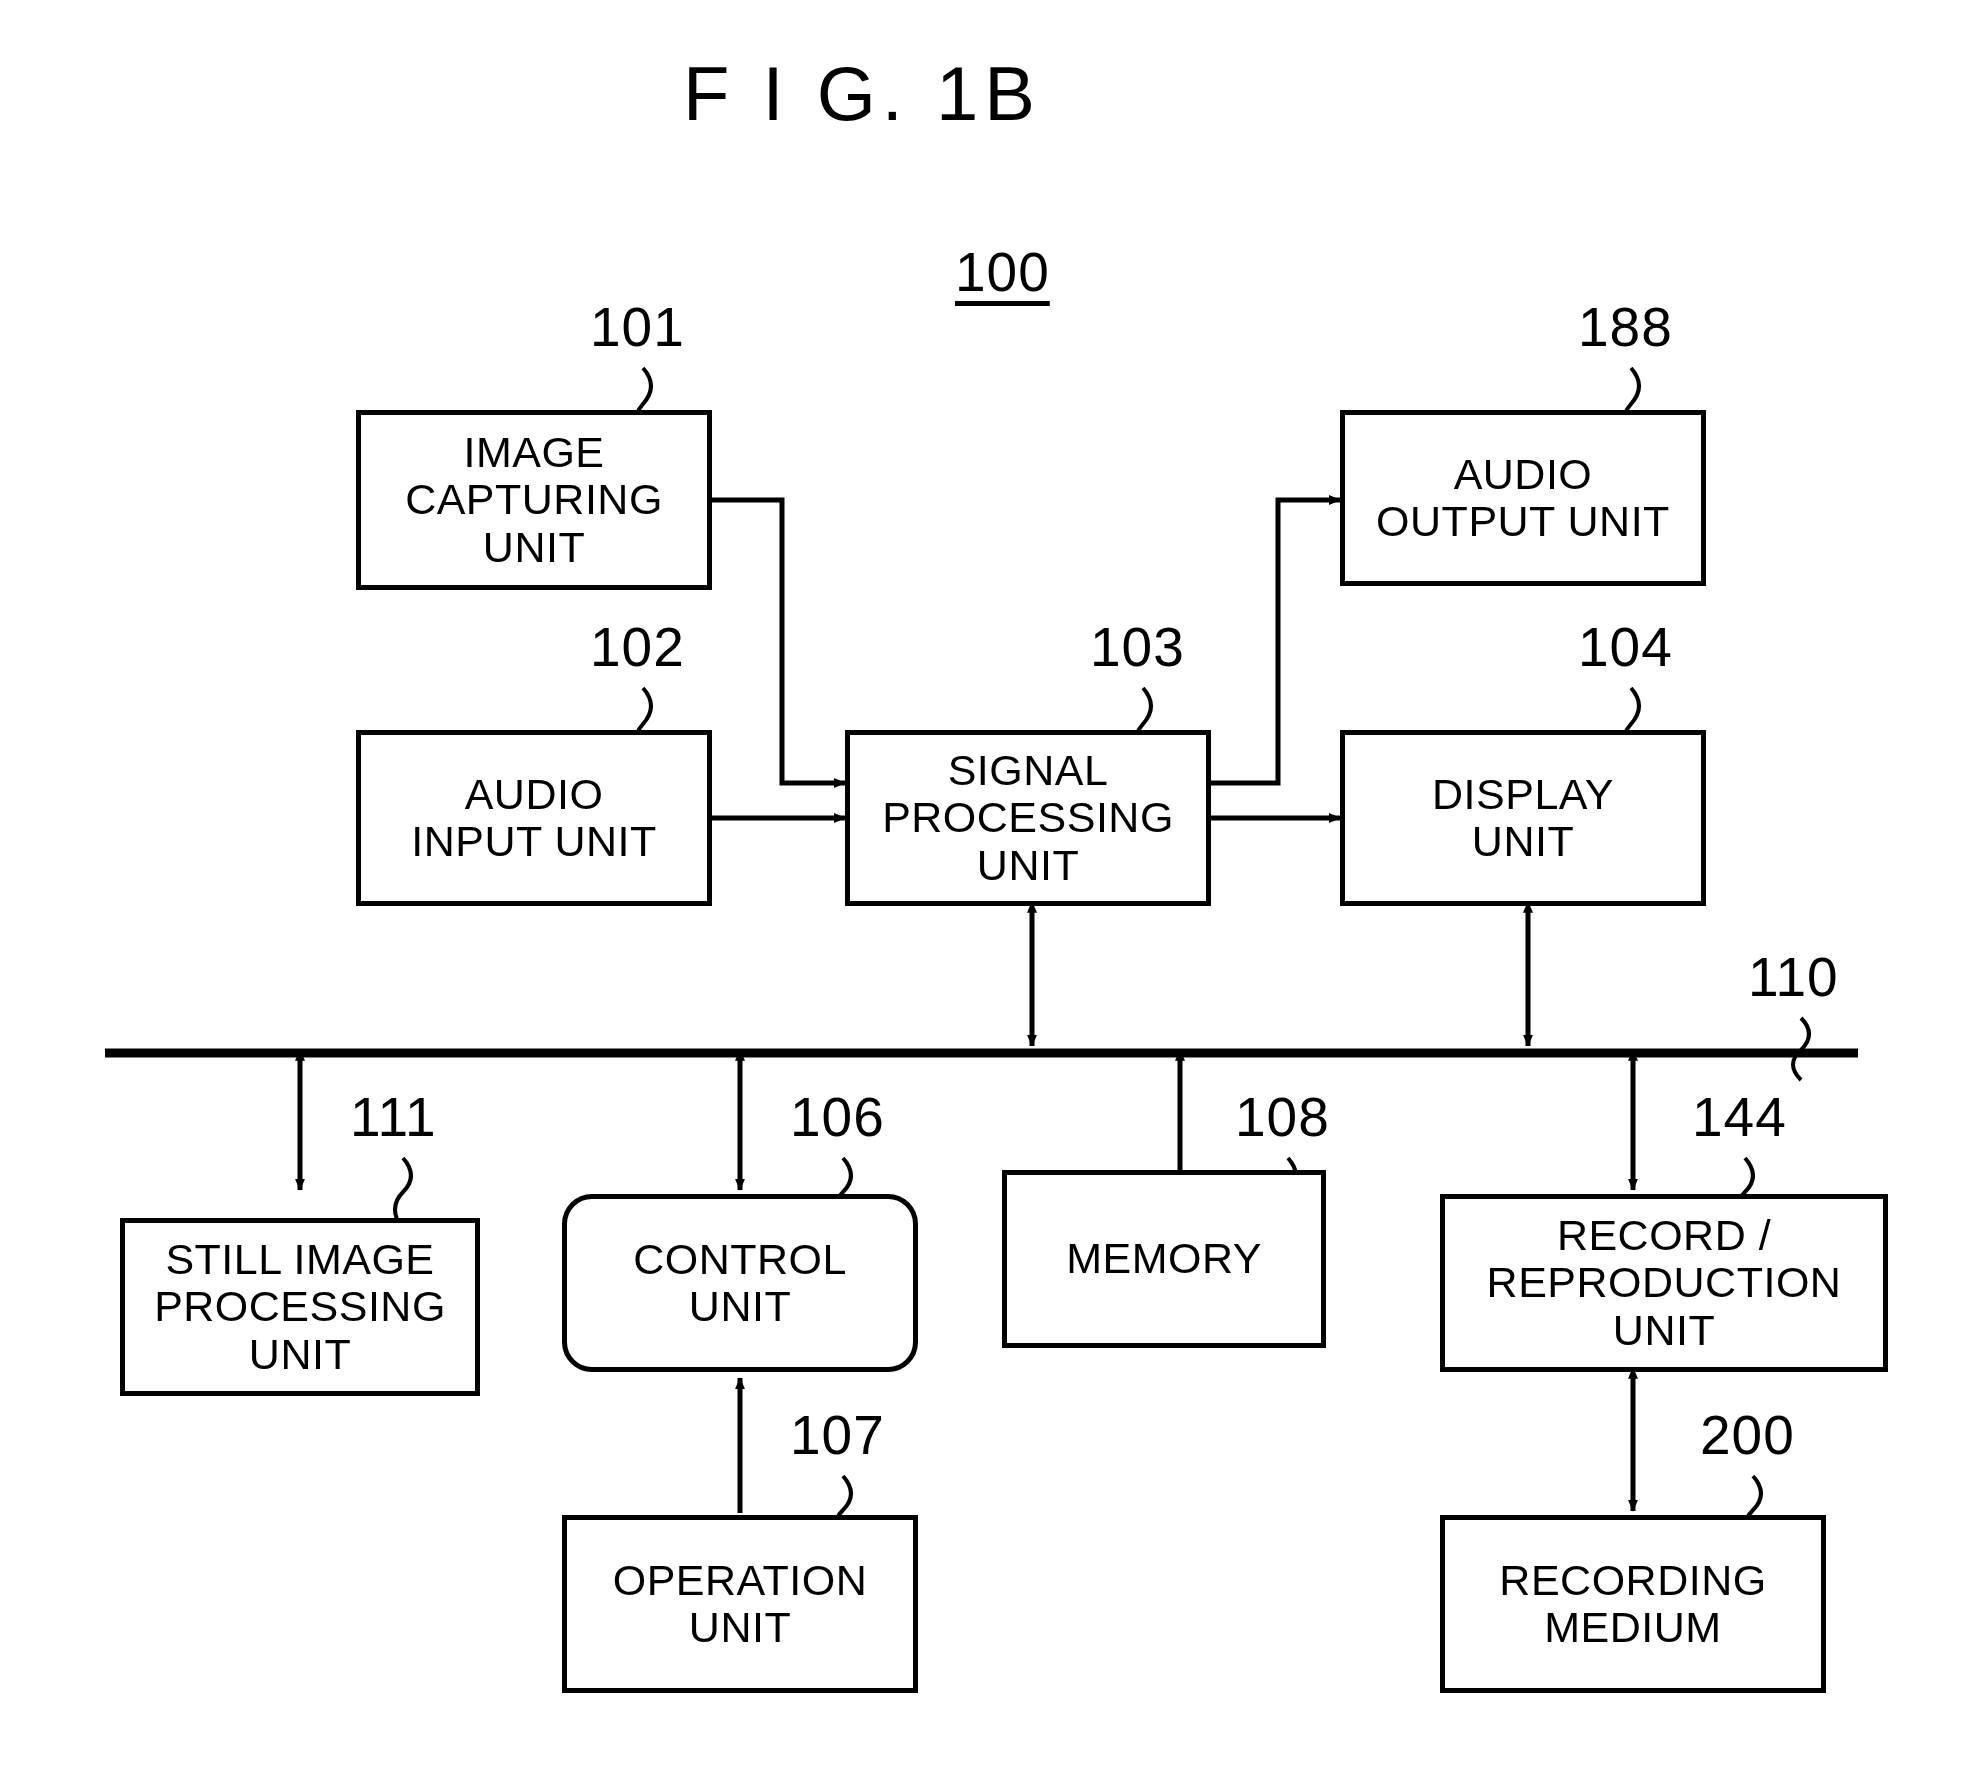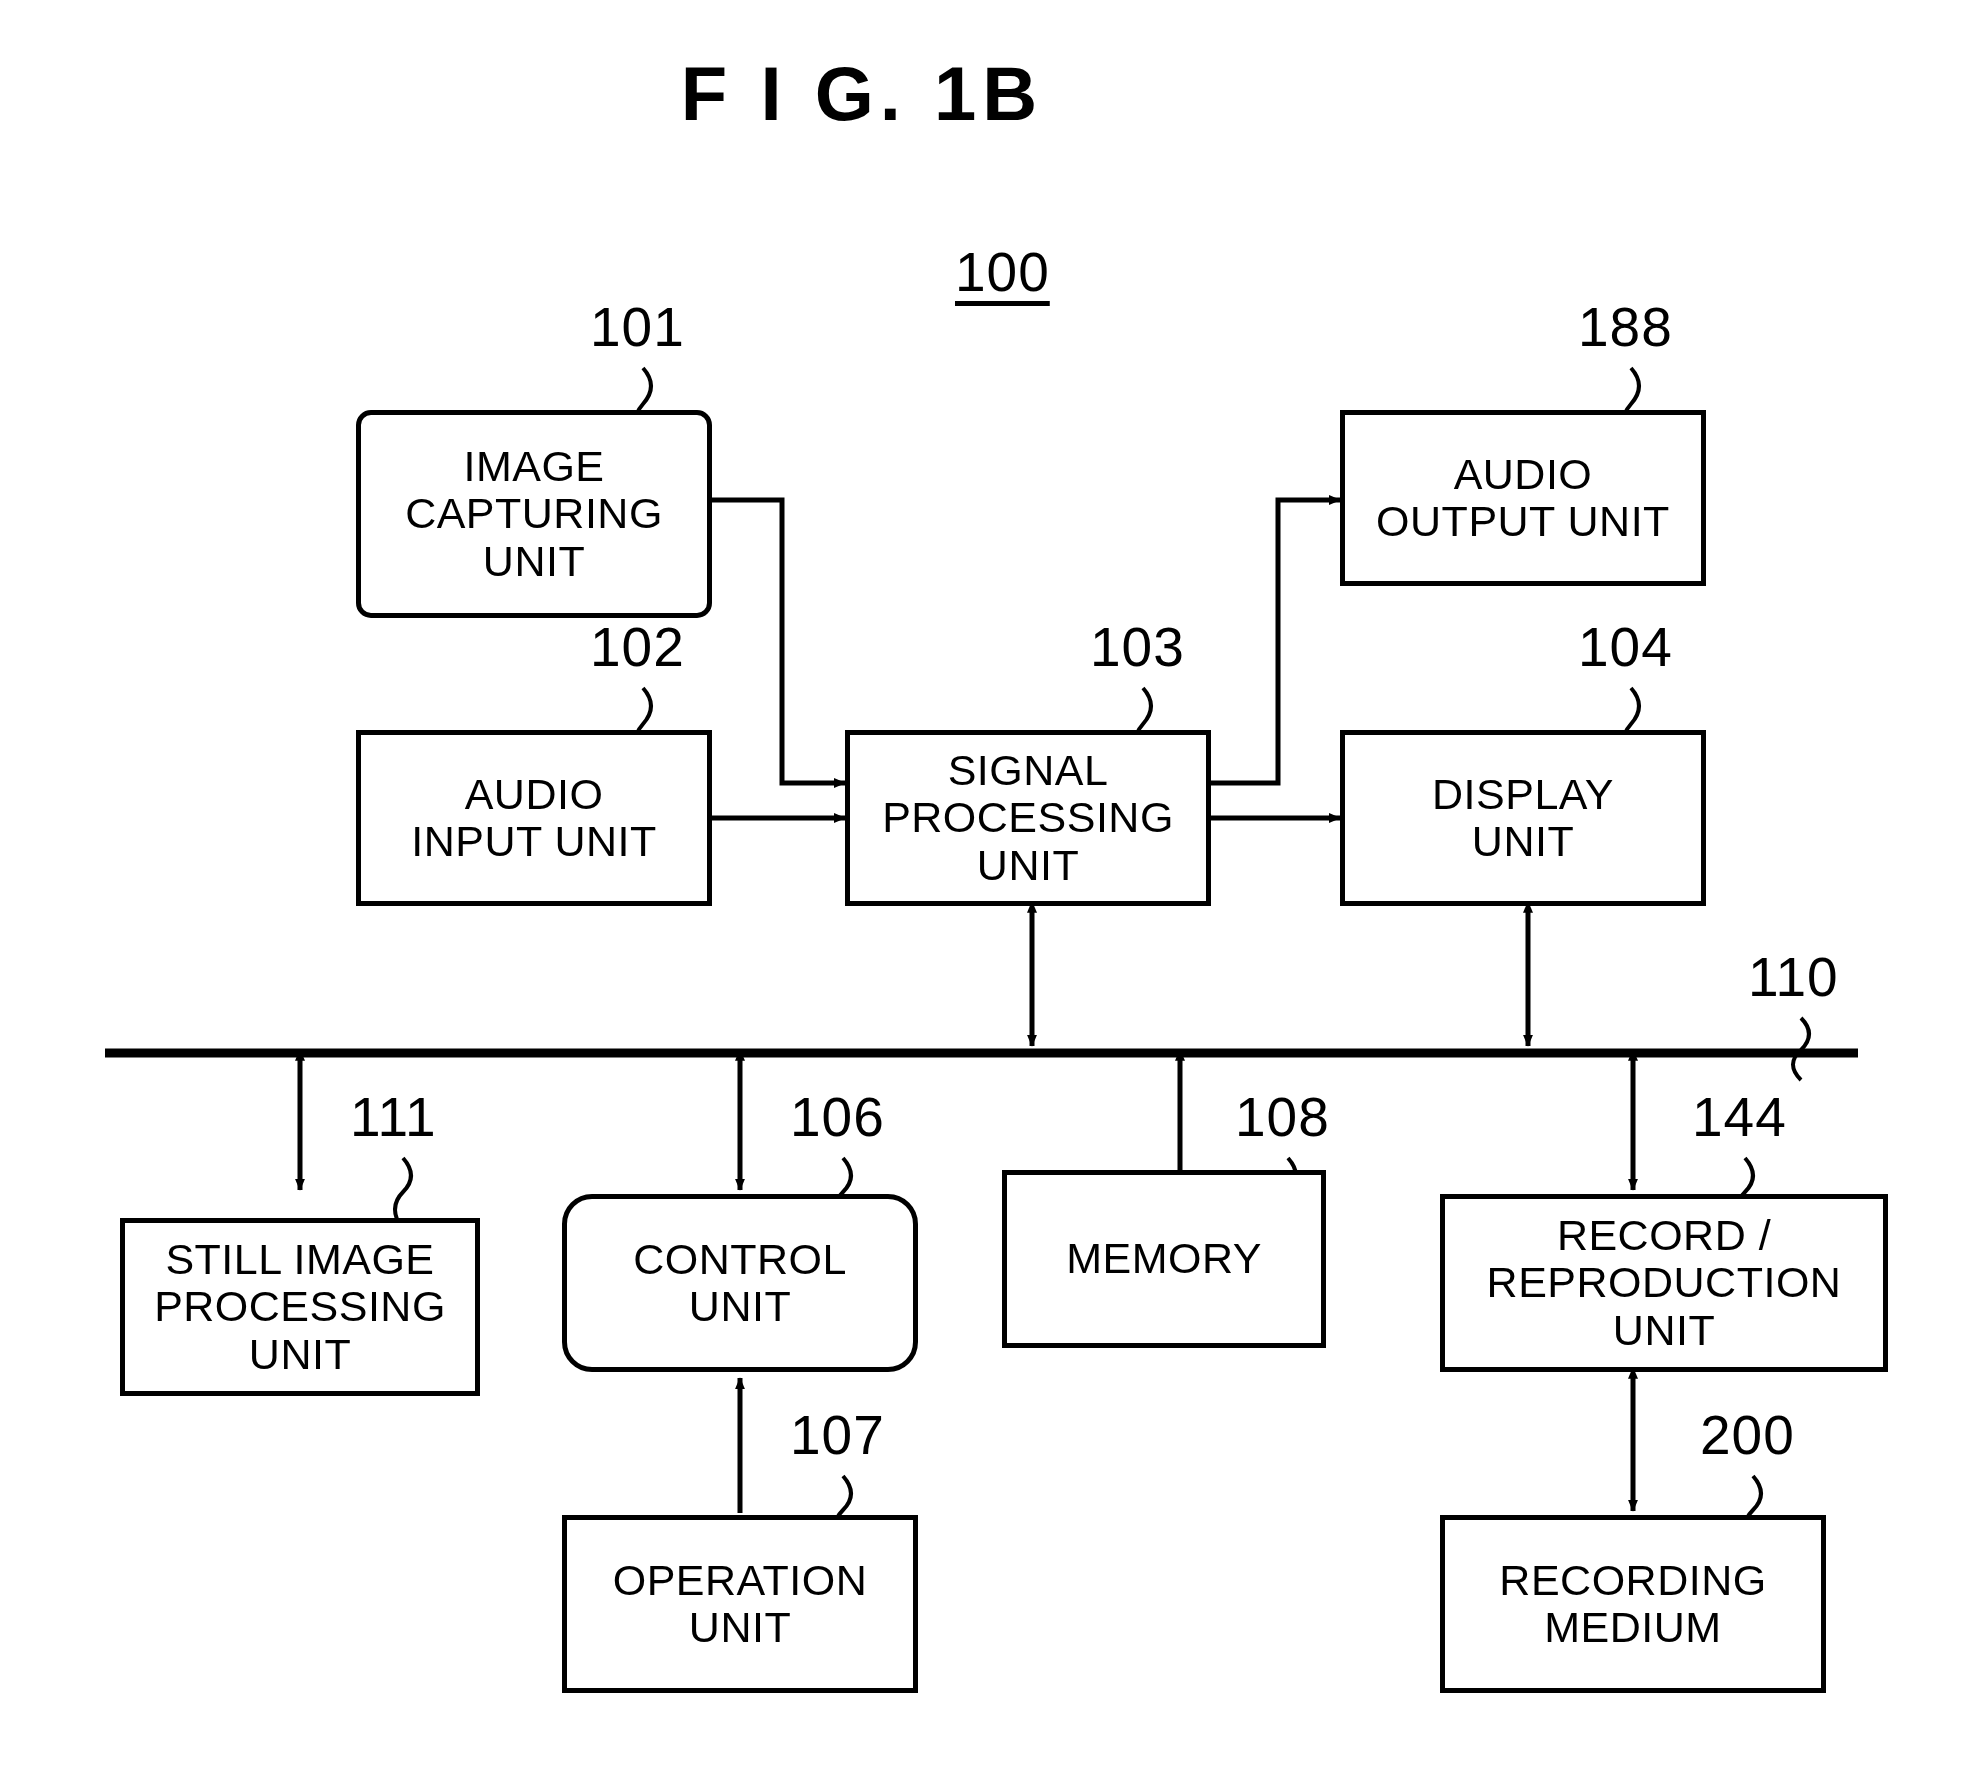--- a/index.html
+++ b/index.html
@@ -18,21 +18,21 @@
     background: #ffffff;
     overflow: hidden;
   }
   #fig-title {
     position: absolute;
     left: 0;
     top: 56px;
     width: 1724px;
     text-align: center;
     font-size: 76px;
-    font-weight: bold;
+    font-weight: normal;
     letter-spacing: 6px;
     line-height: 1;
   }
   .blk {
     position: absolute;
     box-sizing: border-box;
     border: 5px solid #000;
     background: #ffffff;
     display: flex;
     align-items: center;
@@ -135,21 +135,21 @@
       <path d="M843,1158 q16,18 0,34 q-16,16 0,38"></path>
       <path d="M843,1476 q16,18 0,34 q-16,16 0,38"></path>
       <path d="M1288,1158 q16,18 0,34 q-16,16 0,38"></path>
       <path d="M1745,1158 q16,18 0,34 q-16,16 0,38"></path>
       <path d="M1801,1018 q16,16 0,32 q-16,14 0,30"></path>
       <path d="M403,1158 q16,18 0,34 q-16,16 0,38"></path>
       <path d="M1753,1476 q16,18 0,34 q-16,16 0,38"></path>
     </g>
   </svg>
 
-  <div class="blk" style="left:356px; top:410px; width:356px; height:208px;border-radius:15px;">IMAGE
+  <div class="blk" style="left:356px; top:410px; width:356px; height:180px;">IMAGE
 CAPTURING
 UNIT</div>
 
   <div class="blk" style="left:356px; top:730px; width:356px; height:176px;">AUDIO
 INPUT UNIT</div>
 
   <div class="blk" style="left:845px; top:730px; width:366px; height:176px;">SIGNAL
 PROCESSING
 UNIT</div>
 

